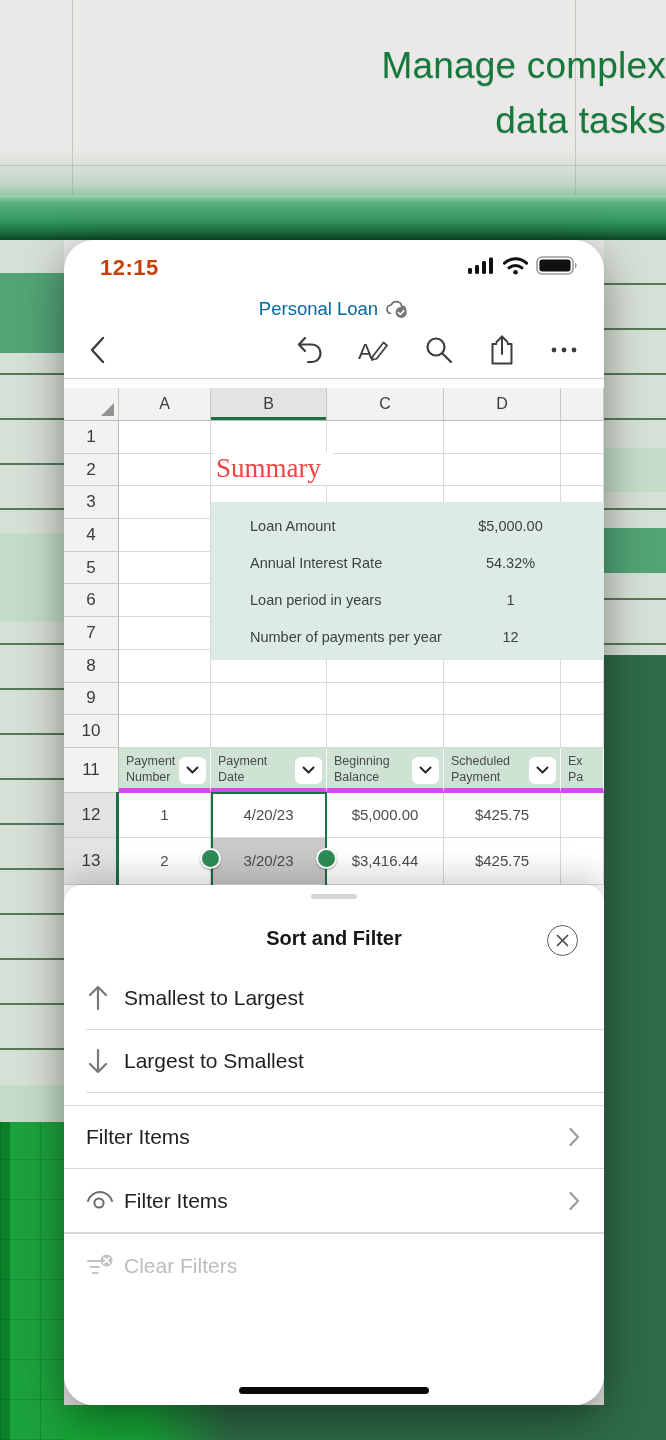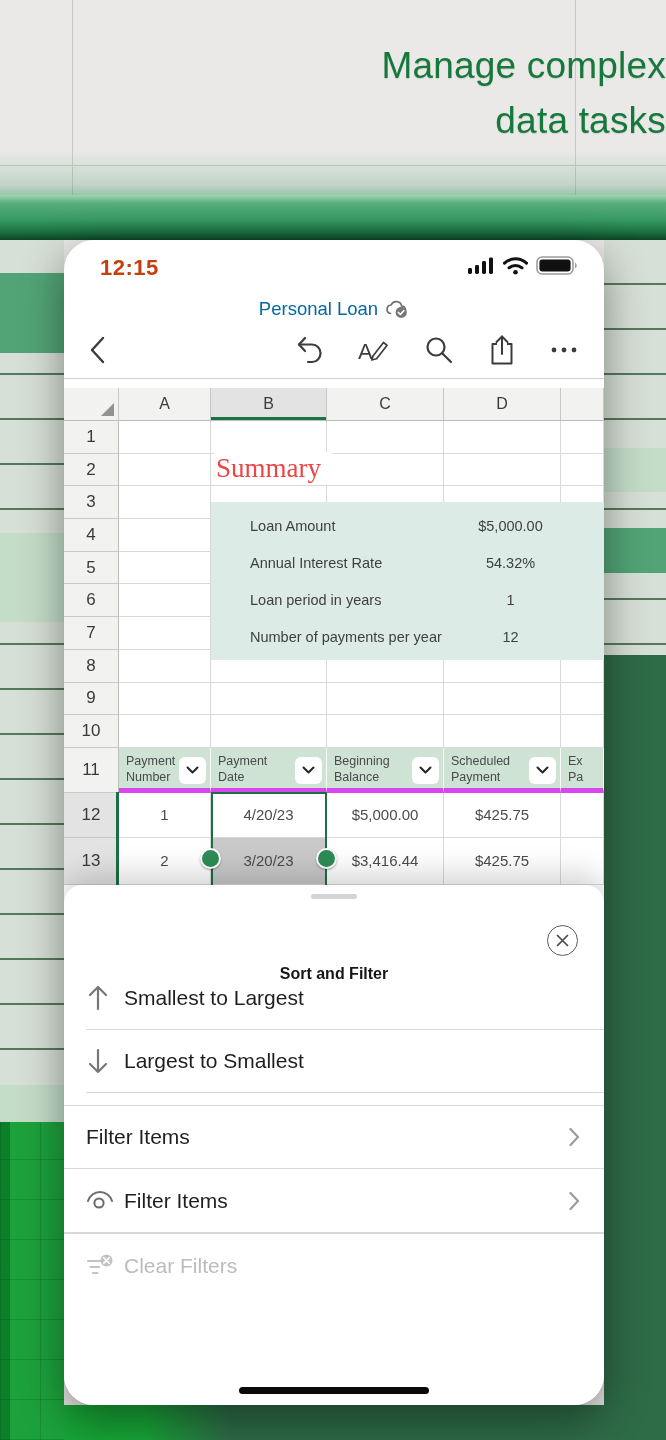--- a/index.html
+++ b/index.html
@@ -82,21 +82,21 @@
              border:2px solid #1b6f43;z-index:3;}
   .selaccent{left:52px;top:404px;width:3px;height:93px;background:#1b6f43;z-index:3;}
   .handle-dot{width:17px;height:17px;border-radius:50%;background:#2d8c55;border:2.5px solid #fff;
               box-shadow:0 1px 2px rgba(0,0,0,.35);z-index:4;box-sizing:content-box;}
   .fill13{background:#c9c9c9 !important;}
 
   
   .bsheet{left:0;top:645px;width:540px;height:520px;background:#fff;border-radius:18px 18px 0 0;
           box-shadow:0 -10px 30px rgba(0,0,0,.18);z-index:5;}
   .drag{left:247px;top:9px;width:46px;height:5px;border-radius:3px;background:#d4d4d8;}
-  .bs-title{left:0;top:42px;width:540px;text-align:center;font-size:16px;font-weight:700;color:#161618;margin-top:38px;}
+  .bs-title{left:0;top:42px;width:540px;text-align:center;font-size:20px;font-weight:700;color:#161618;}
   .bs-close{right:26px;top:40px;width:31px;height:31px;border:1.5px solid #5d5d62;border-radius:50%;
             box-sizing:border-box;display:flex;align-items:center;justify-content:center;}
   .bs-list{left:0;top:81px;width:540px;}
   .bs-item{height:63px;display:flex;align-items:center;padding-left:22px;box-sizing:border-box;position:relative;}
   .bs-ic{width:38px;flex:none;display:flex;align-items:center;}
   .bs-label{font-size:21px;color:#1f1f21;}
   .bs-label.dis{color:#bcbcc0;}
   .bs-chev{position:absolute;right:24px;top:50%;transform:translateY(-50%);}
   .dvi{height:1px;background:#d8d8dc;margin-left:22px;}
   .dvf{height:1px;background:#d8d8dc;}

